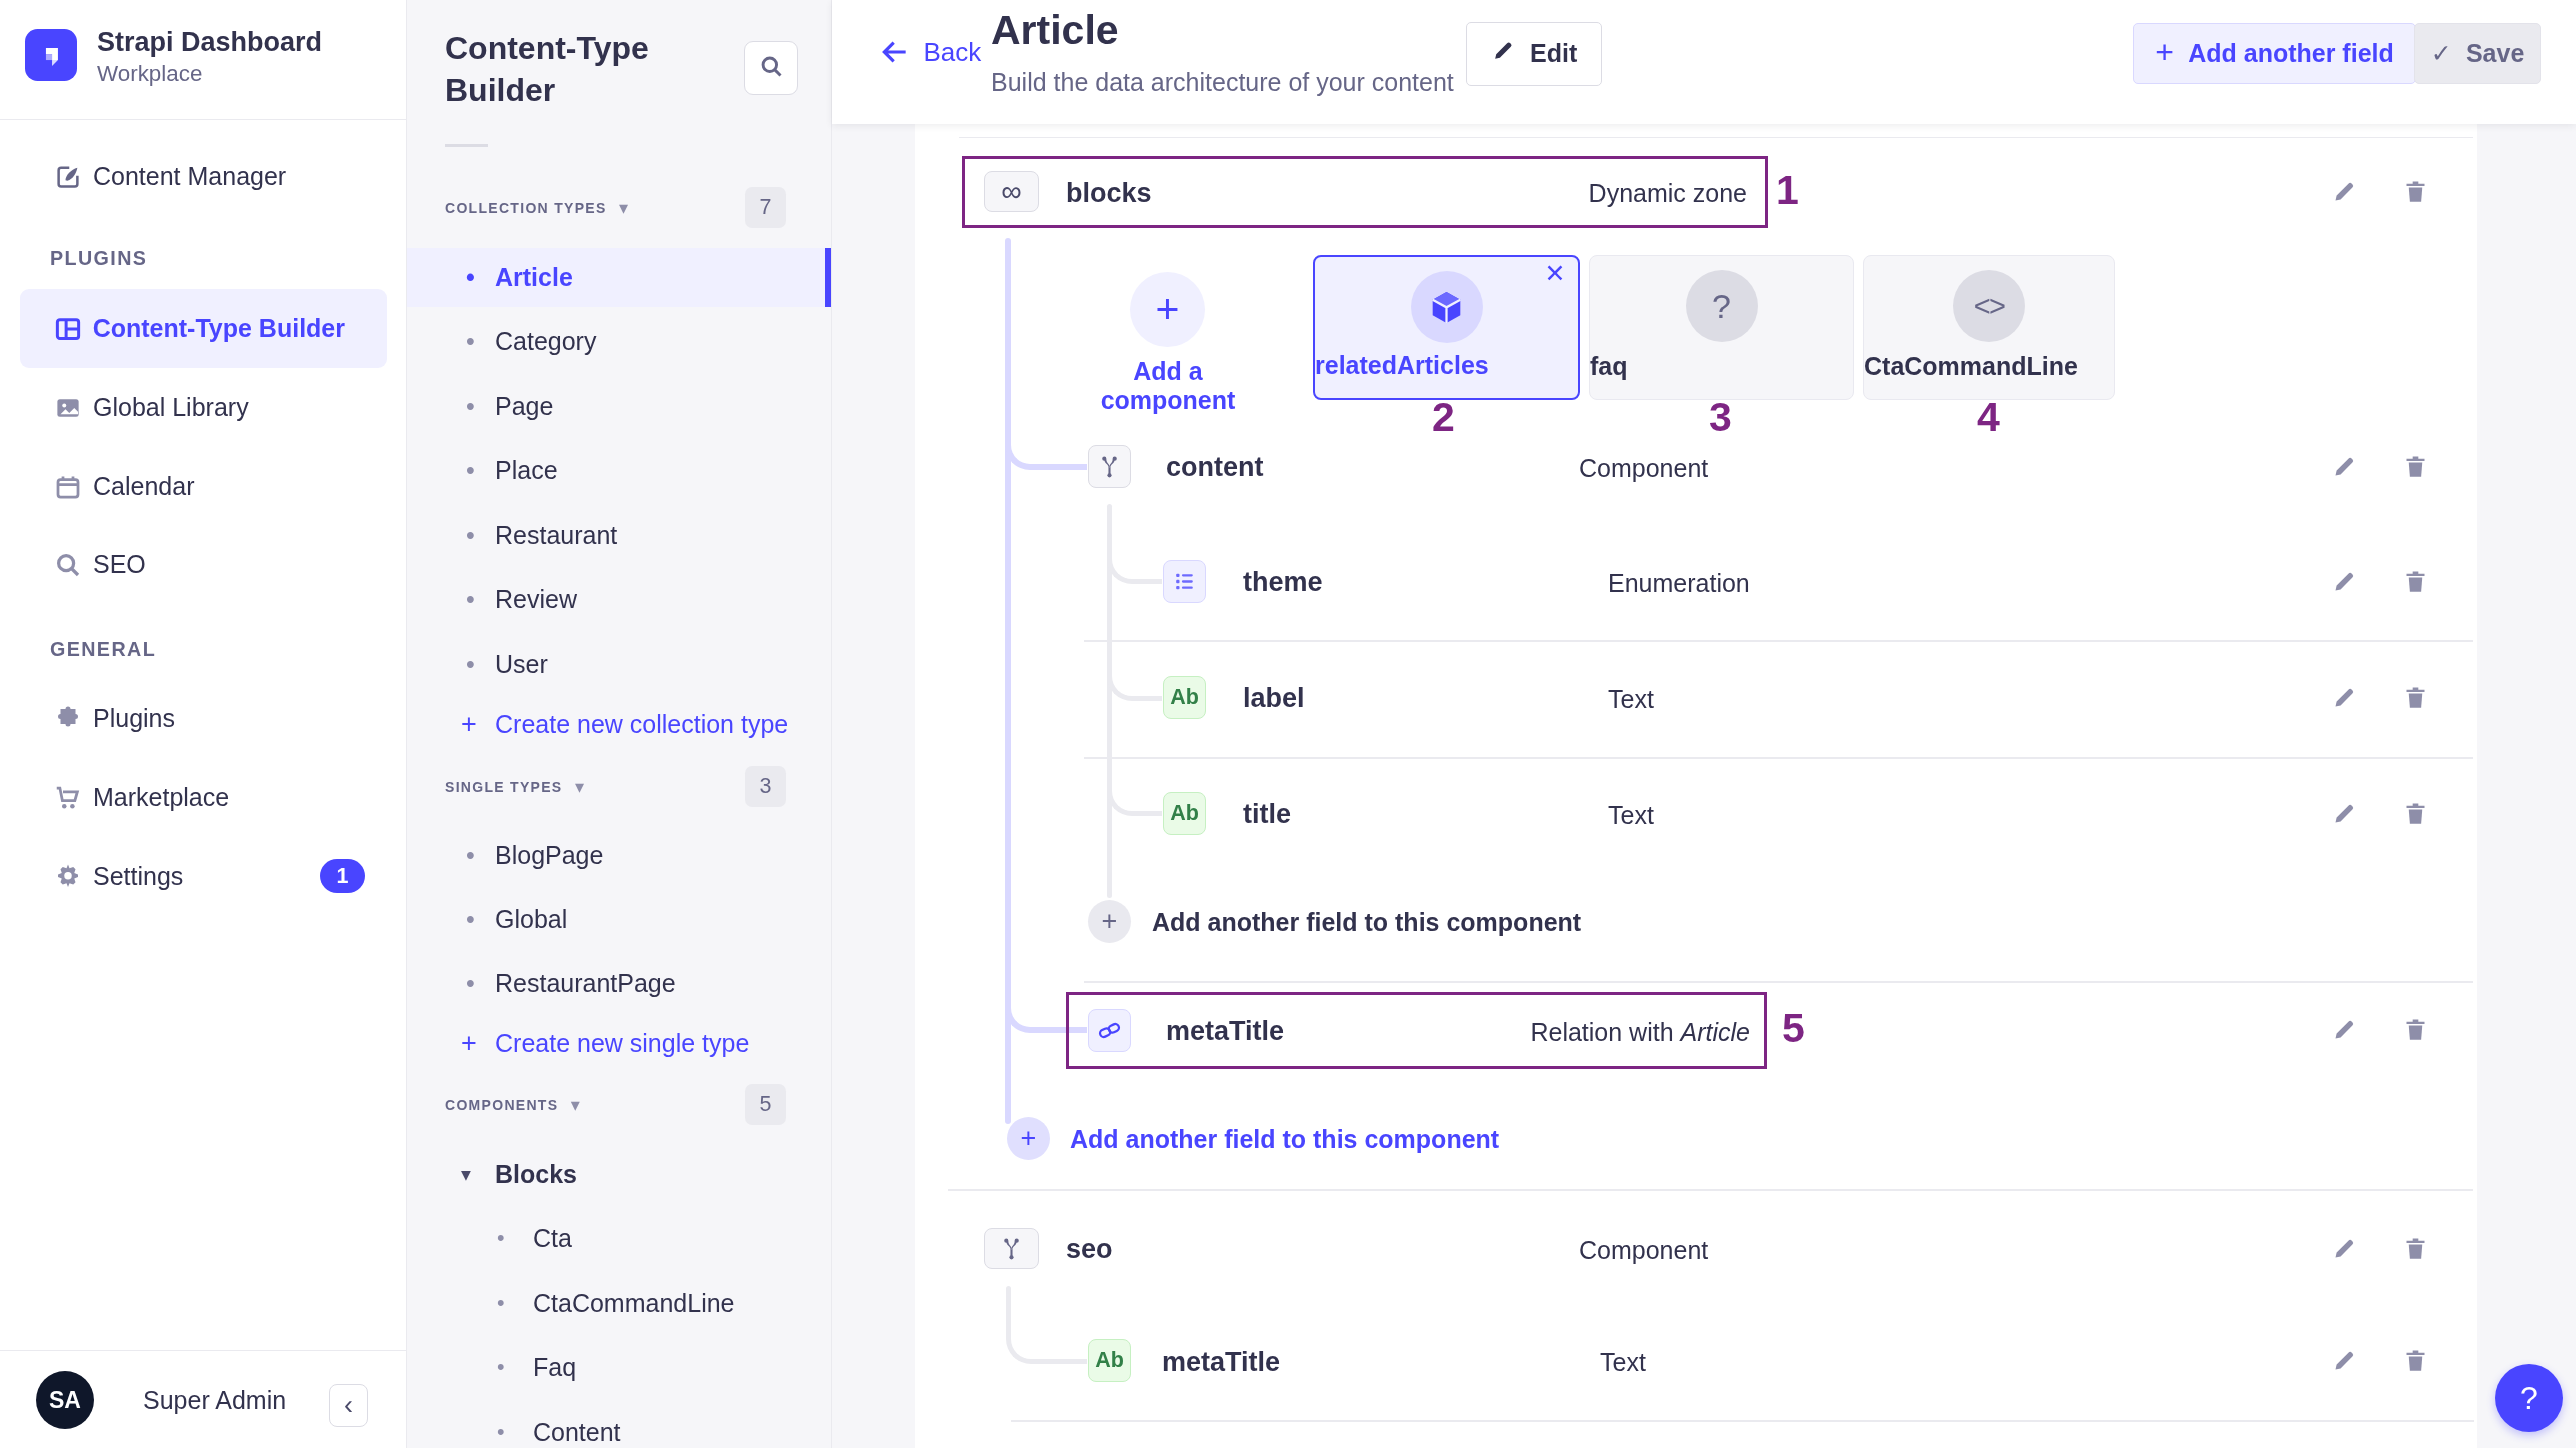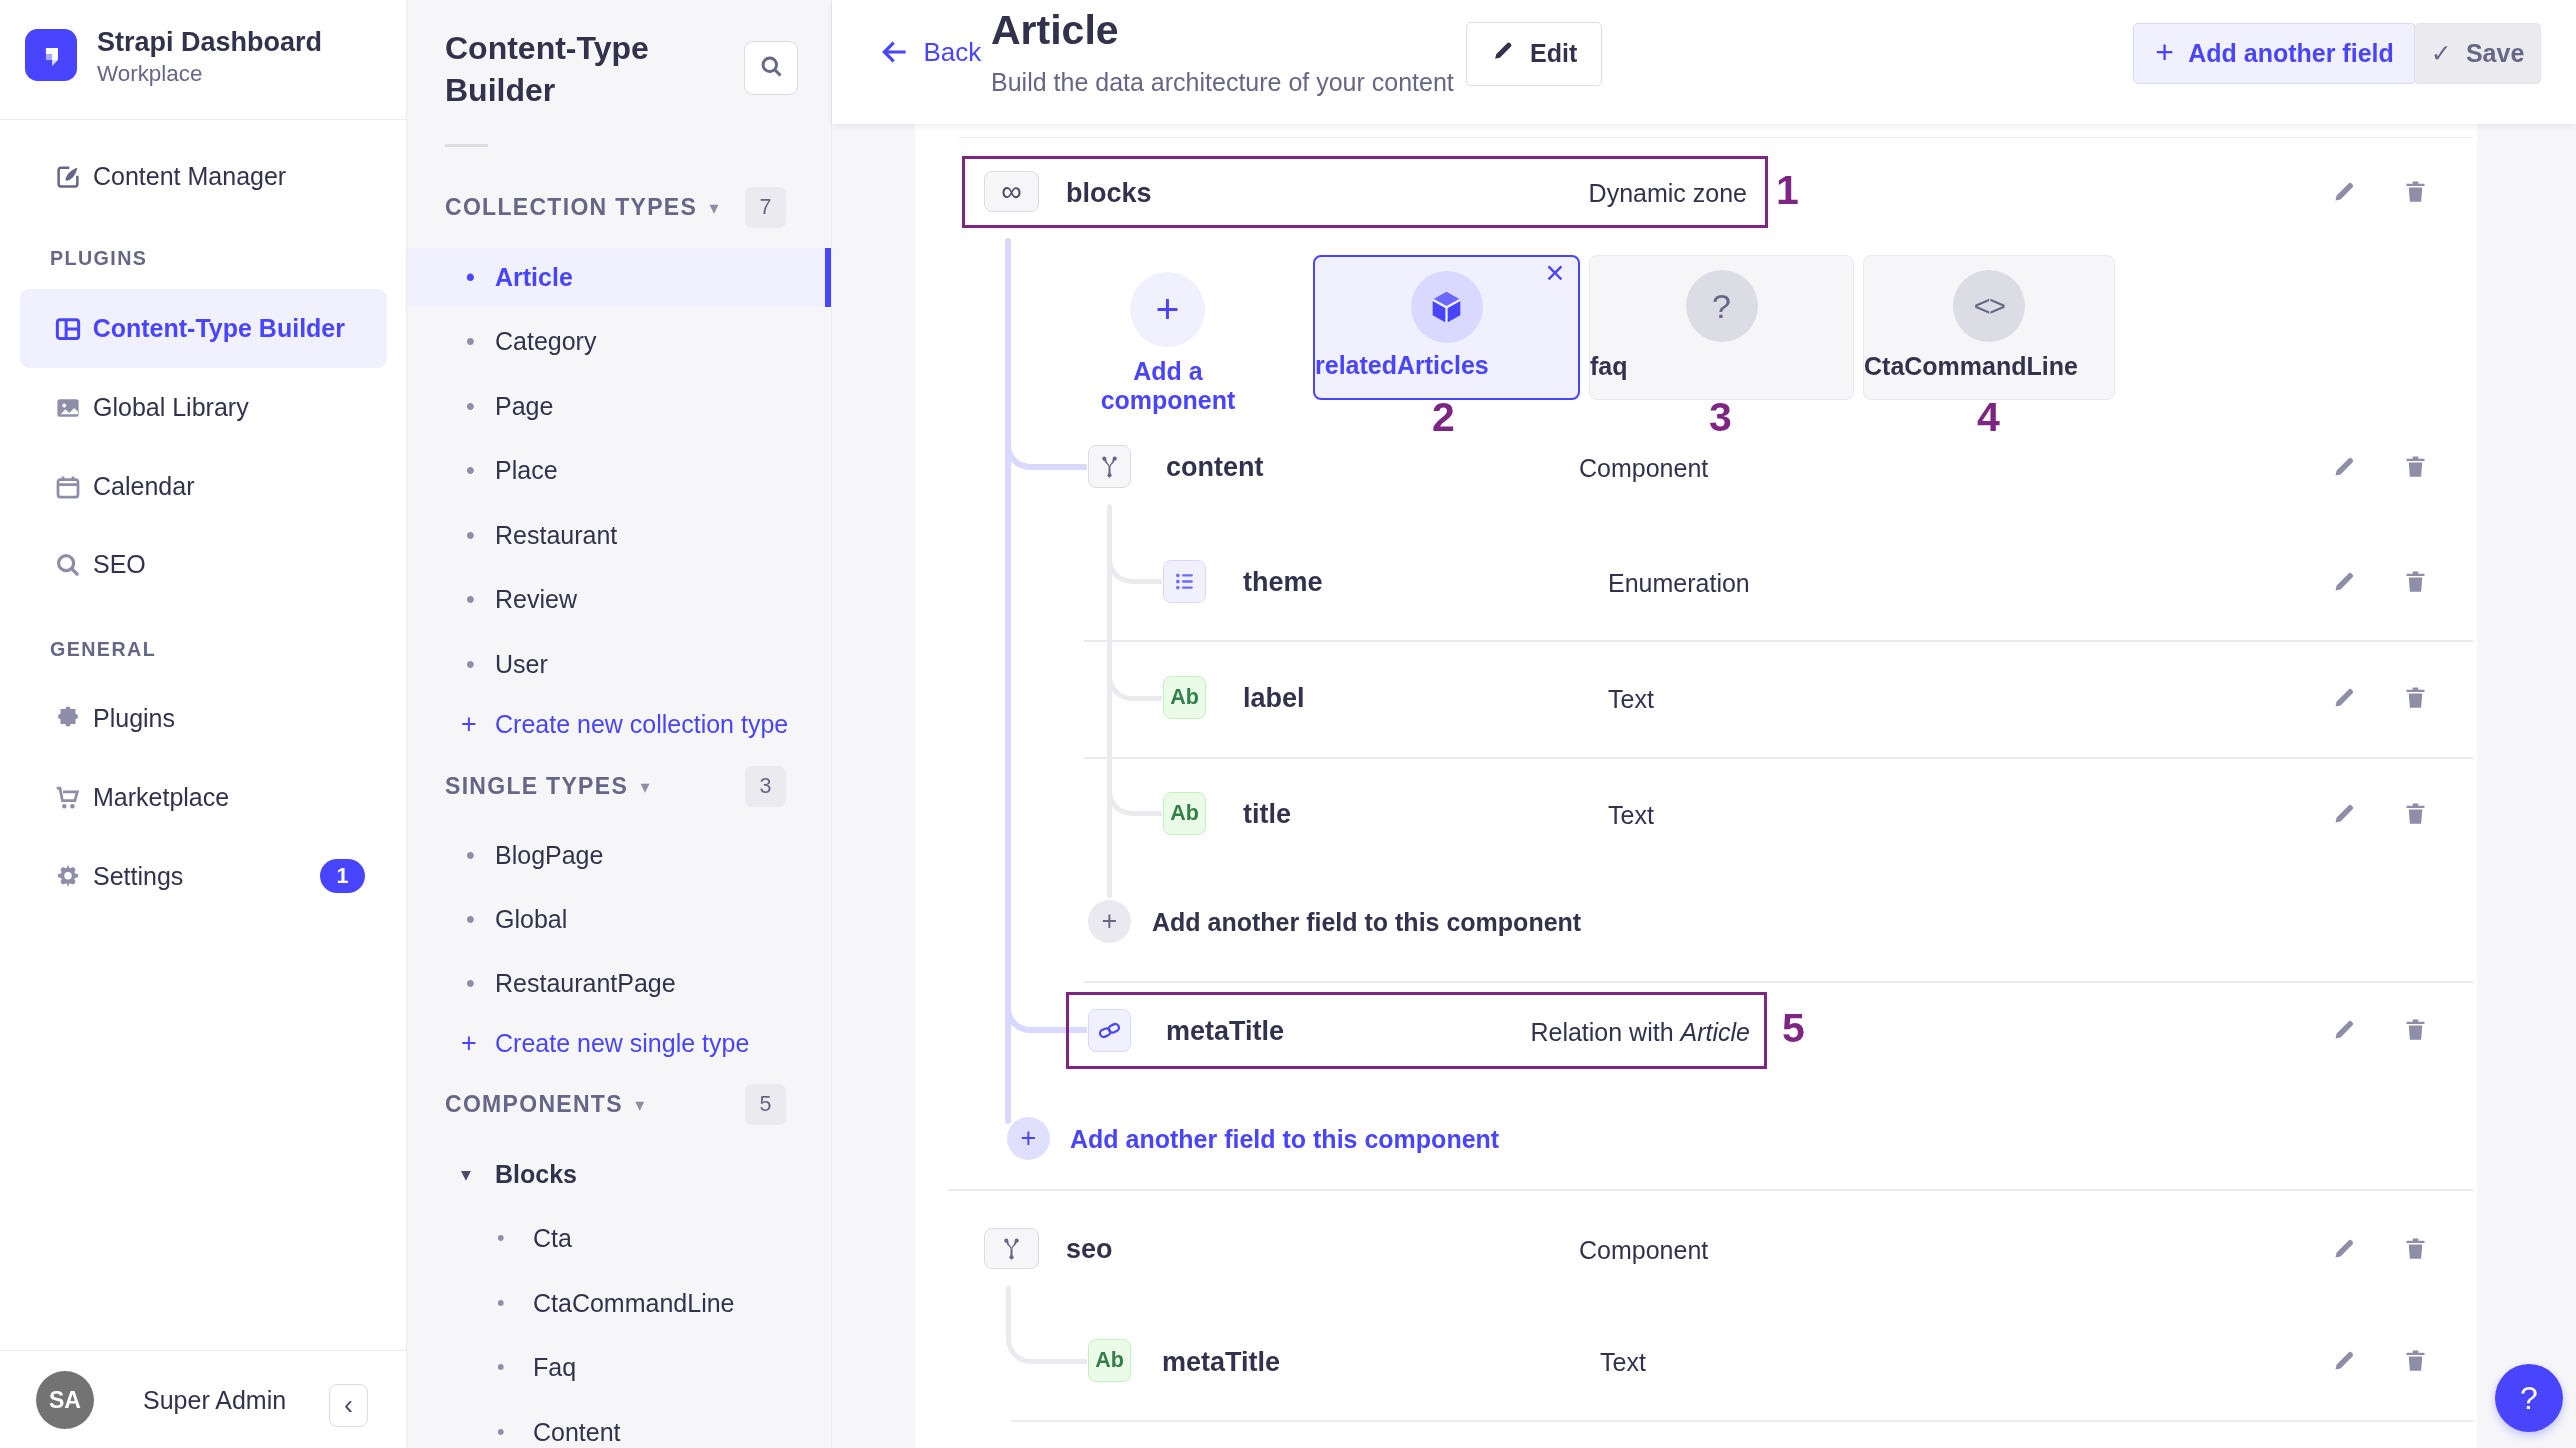--- a/index.html
+++ b/index.html
@@ -13,30 +13,30 @@
   .brand-sub{position:absolute;left:97px;top:61px;font-size:22.4px;color:#666687;}
   .hdiv{position:absolute;height:0.9px;background:#eaeaef;}
   .srow{position:absolute;left:0;width:407px;height:79px;display:flex;align-items:center;cursor:pointer;}
   .srow .sicon{position:absolute;left:50px;width:36px;height:36px;display:flex;align-items:center;justify-content:center;color:#666687;}
   .srow .slabel{position:absolute;left:93px;font-size:25px;font-weight:500;color:#32324d;}
   .srow.active{left:19.7px;width:367px;border-radius:9px;background:#f0f0ff;}
   .srow.active .sicon{left:30px;color:#4945ff;}
   .srow.active .slabel{left:73px;color:#4945ff;font-weight:600;}
   .ssection{position:absolute;left:50px;font-size:19.7px;font-weight:700;letter-spacing:1.4px;color:#666687;}
   .badge-num{position:absolute;width:45px;height:34px;border-radius:17px;background:#4945ff;color:#fff;font-size:21.5px;font-weight:700;display:flex;align-items:center;justify-content:center;}
-  #avatar{position:absolute;left:36px;top:1371px;width:58px;height:58px;border-radius:50%;background:#737373;color:#fff;font-weight:700;font-size:23px;display:flex;align-items:center;justify-content:center;}
+  #avatar{position:absolute;left:36px;top:1371px;width:58px;height:58px;border-radius:50%;background:#0f172a;color:#fff;font-weight:700;font-size:23px;display:flex;align-items:center;justify-content:center;}
   #user-name{position:absolute;left:143px;top:1386px;font-size:25px;font-weight:500;color:#32324d;}
   #collapse-btn{position:absolute;left:329px;top:1384px;width:39px;height:43px;border-radius:8px;border:0.9px solid #dcdce4;background:#fff;color:#4a4a6a;font-size:27px;display:flex;align-items:center;justify-content:center;cursor:pointer;}
   
   #panel{position:absolute;left:407px;top:0;width:425px;height:1448px;background:#f6f6f9;border-right:0.9px solid #eaeaef;}
   #panel-title{position:absolute;left:38px;top:27px;width:277px;font-size:32px;line-height:42px;font-weight:700;color:#32324d;}
   #search-btn{position:absolute;left:337px;top:41px;width:54px;height:54px;background:#fff;border:0.9px solid #dcdce4;border-radius:9px;display:flex;align-items:center;justify-content:center;cursor:pointer;}
   #panel-rule{position:absolute;left:38px;top:144px;width:43px;height:2.7px;background:#dcdce4;}
   .psection{position:absolute;left:38px;height:41px;display:flex;align-items:center;gap:12.5px;cursor:pointer;}
-  .psection .ptext{font-size:23px;font-weight:700;letter-spacing:1.3px;color:#666687;}
+  .psection .ptext{font-size:14px;font-weight:700;letter-spacing:1.3px;color:#666687;}
   .psection .chev{font-size:18px;color:#8e8ea9;}
   .pbadge{position:absolute;left:338px;width:41px;height:41px;border-radius:7.2px;background:#eaeaef;color:#666687;font-size:21.5px;display:flex;align-items:center;justify-content:center;}
   .prow{position:absolute;left:0;width:424px;height:59px;display:flex;align-items:center;cursor:pointer;}
   .prow .bullet{position:absolute;left:59px;font-size:25px;color:#8e8ea9;}
   .prow .plabel{position:absolute;left:88px;font-size:25px;color:#32324d;}
   .prow.sel{background:#f0f0ff;}
   .prow.sel .bullet,.prow.sel .plabel{color:#4945ff;font-weight:600;}
   .prow.sel .selbar{position:absolute;right:0;top:0;width:6.3px;height:100%;background:#4945ff;}
   .prow.create .plus{position:absolute;left:54px;font-size:27px;color:#4945ff;font-weight:400;}
   .prow.create .plabel{color:#4945ff;font-weight:500;}

